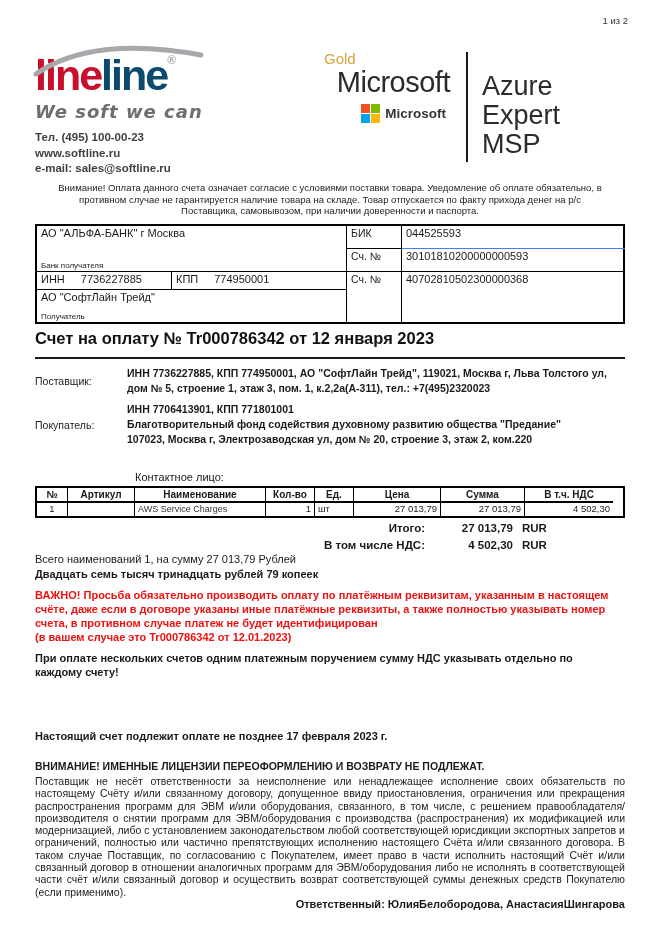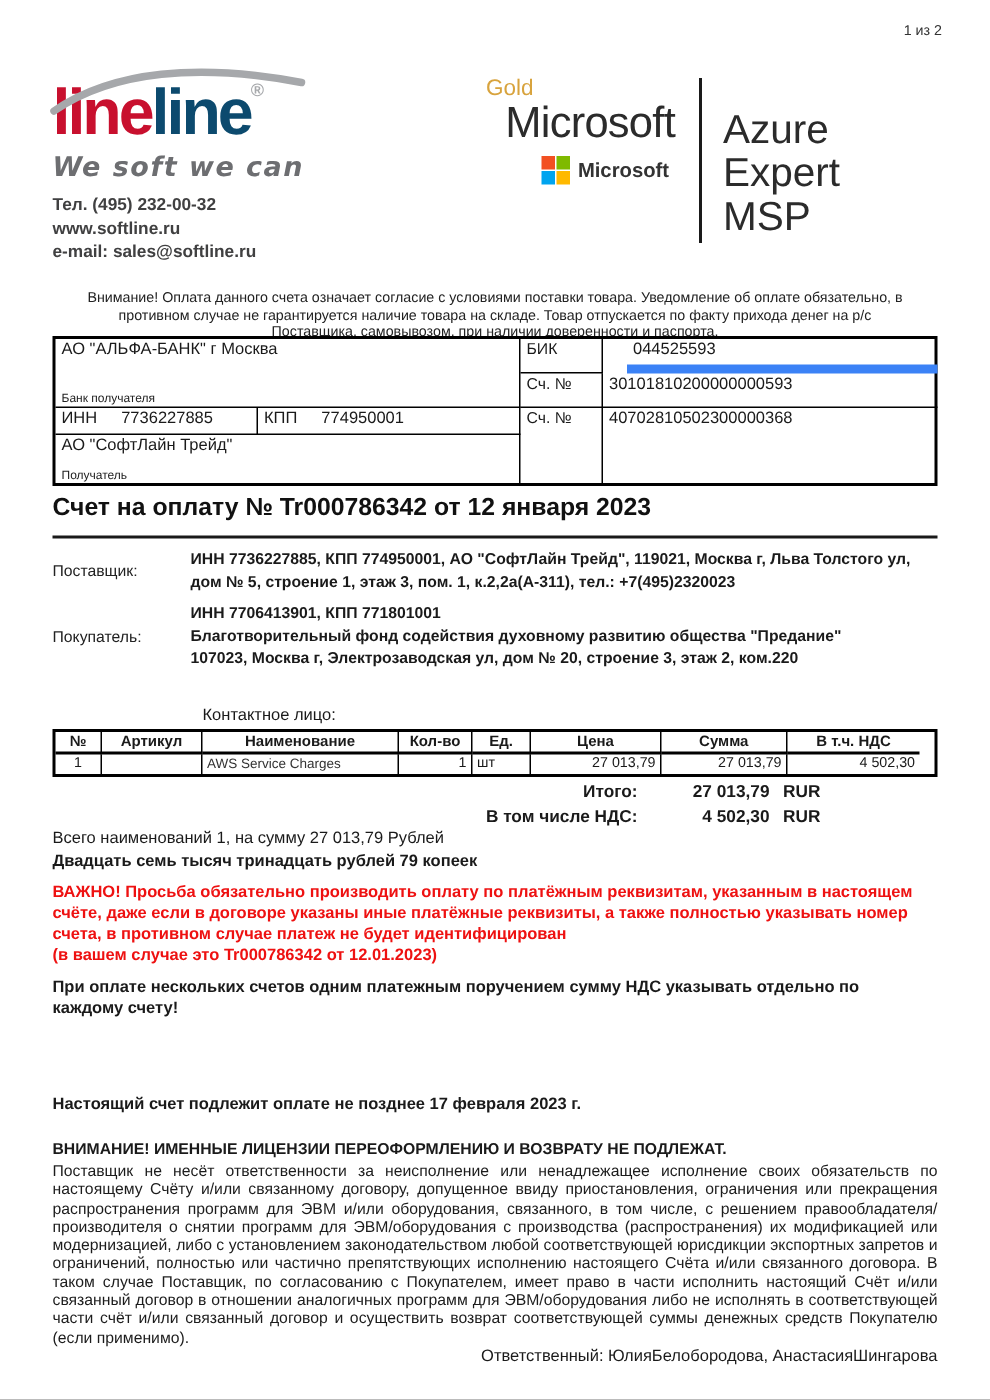--- a/index.html
+++ b/index.html
@@ -26,31 +26,31 @@
   .ms-block { width:150px; display:flex; flex-direction:column; align-items:flex-end; }
   .gold { align-self:flex-start; margin-left:24px; font-size:15px; color:#d8a33d; }
   .ms-big { font-size:29px; color:#2b2b2b; line-height:1.05; letter-spacing:-0.5px; white-space:nowrap; }
   .ms-logo-row { display:flex; align-items:center; margin-top:7px; margin-right:4px; }
   .ms-squares { display:grid; grid-template-columns:9px 9px; grid-template-rows:9px 9px; gap:1px; margin-right:5px; }
   .sq1{background:#f25022} .sq2{background:#7fba00} .sq3{background:#00a4ef} .sq4{background:#ffb900}
   .ms-word { font-size:13.5px; font-weight:bold; color:#333; }
   .partner-divider { width:2px; background:#1a1a1a; margin:2px 14px 0 16px; height:110px; }
   .azure { font-size:27px; color:#2b2b2b; line-height:1.08; padding-top:22px; }
 
-  .notice { left:50px; top:193px; width:560px; text-align:center; font-size:9.5px; line-height:11.5px; color:#222; }
+  .notice { left:50px; top:182px; width:560px; text-align:center; font-size:9.5px; line-height:11.5px; color:#222; }
 
   
   .bank-table { left:35px; top:224px; width:590px; display:grid;
     grid-template-columns:135px 175px 55px 223px;
     grid-template-rows:23px 23px 18px 32px;
     border:2px solid #000; font-size:11px; }
   .bank-table > div { padding:1px 4px; overflow:hidden; }
   .cell-bank { grid-column:1/3; grid-row:1/3; border-right:1px solid #000; border-bottom:1px solid #000; display:flex; flex-direction:column; justify-content:space-between; }
   .cell-bik-l { grid-column:3; grid-row:1; border-right:1px solid #000; border-bottom:1px solid #000; font-size:10.5px; }
-  .cell-bik-v { grid-column:4; grid-row:1; border-bottom:6px solid #3b82f6;margin-left:16px; }
+  .cell-bik-v { grid-column:4; grid-row:1; border-bottom:1px solid #3b82f6; }
   .cell-acc1-l { grid-column:3; grid-row:2; border-right:1px solid #000; border-bottom:1px solid #000; font-size:10.5px; }
   .cell-acc1-v { grid-column:4; grid-row:2; border-bottom:1px solid #000; }
   .cell-inn { grid-column:1; grid-row:3; border-right:1px solid #000; border-bottom:1px solid #000; }
   .cell-kpp { grid-column:2; grid-row:3; border-right:1px solid #000; border-bottom:1px solid #000; }
   .cell-acc2-l { grid-column:3; grid-row:3/5; border-right:1px solid #000; font-size:10.5px; }
   .cell-acc2-v { grid-column:4; grid-row:3/5; }
   .cell-recipient { grid-column:1/3; grid-row:4; border-right:1px solid #000; display:flex; flex-direction:column; justify-content:space-between; }
   .small-cap { font-size:8px; color:#222; }
   .kv-gap { display:inline-block; width:16px; }
 
@@ -81,39 +81,39 @@
   .tot-cur { margin-left:9px; }
 
   .count-line { left:35px; top:553px; font-size:11px; }
   .amount-words { left:35px; top:568px; font-size:11px; font-weight:bold; }
 
   .red-warning { left:35px; top:588px; width:580px; font-size:11px; font-weight:bold; color:#ee1111; line-height:14px; }
   .vat-warning { left:35px; top:652px; width:585px; font-size:11px; font-weight:bold; line-height:13.5px; }
   .payment-due { left:35px; top:730px; font-size:11px; font-weight:bold; }
   .attention-title { left:35px; top:760px; font-size:10.5px; font-weight:bold; }
   .disclaimer { left:35px; top:775px; width:590px; font-size:10.5px; line-height:12.3px; text-align:justify; color:#1c1c1c; }
-  .responsible { left:35px; top:898px; width:590px; text-align:right; font-size:11px; font-weight:normal; }
+  .responsible { left:35px; top:898px; width:590px; text-align:right; font-size:11px; font-weight:bold; }
 </style>
 </head>
 <body>
 
 <div class="page">
 
   <div class="abs page-number">1 из 2</div>
 
   <div class="abs logo-block">
     <div class="wordmark">
       <svg class="swoosh" width="172" height="40" viewBox="0 0 172 40">
         <path d="M3 34 C 42 7, 100 2, 168 15" stroke="#a6a8ab" stroke-width="5" fill="none" stroke-linecap="round"></path>
       </svg>
       <span class="soft">line</span><span class="line">line</span><span class="reg">®</span>
     </div>
     <div class="slogan">We soft we can</div>
     <div class="contacts">
-      <div>Тел. (495) 232-00-32</div>
+      <div>Тел. (495) 100-00-23</div>
       <div>www.softline.ru</div>
       <div>e-mail: sales@softline.ru</div>
     </div>
   </div>
 
   <div class="abs partner-block">
     <div class="ms-block">
       <div class="gold">Gold</div>
       <div class="ms-big">Microsoft</div>
       <div class="ms-logo-row">

